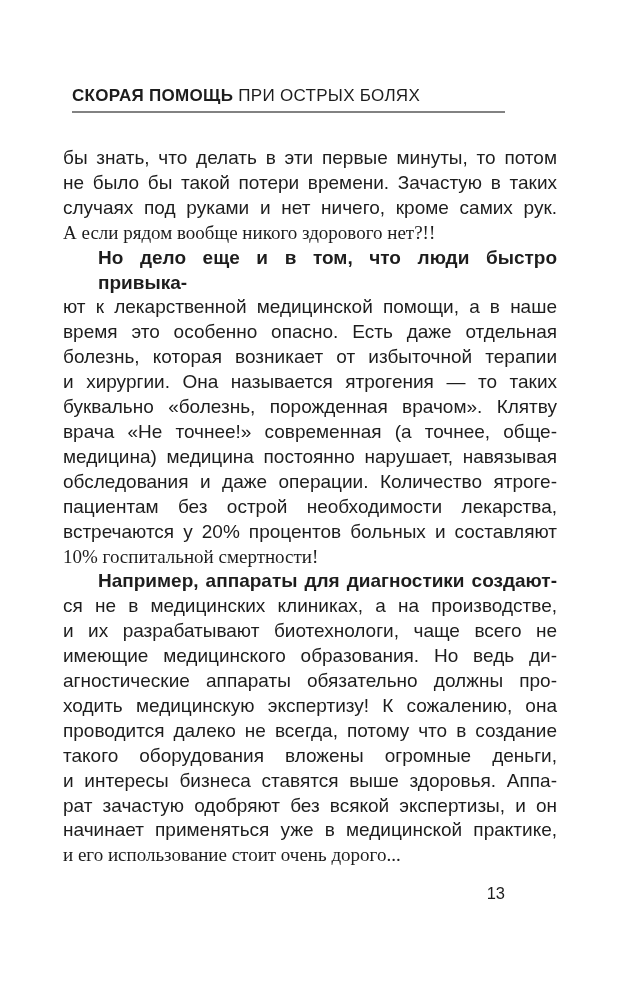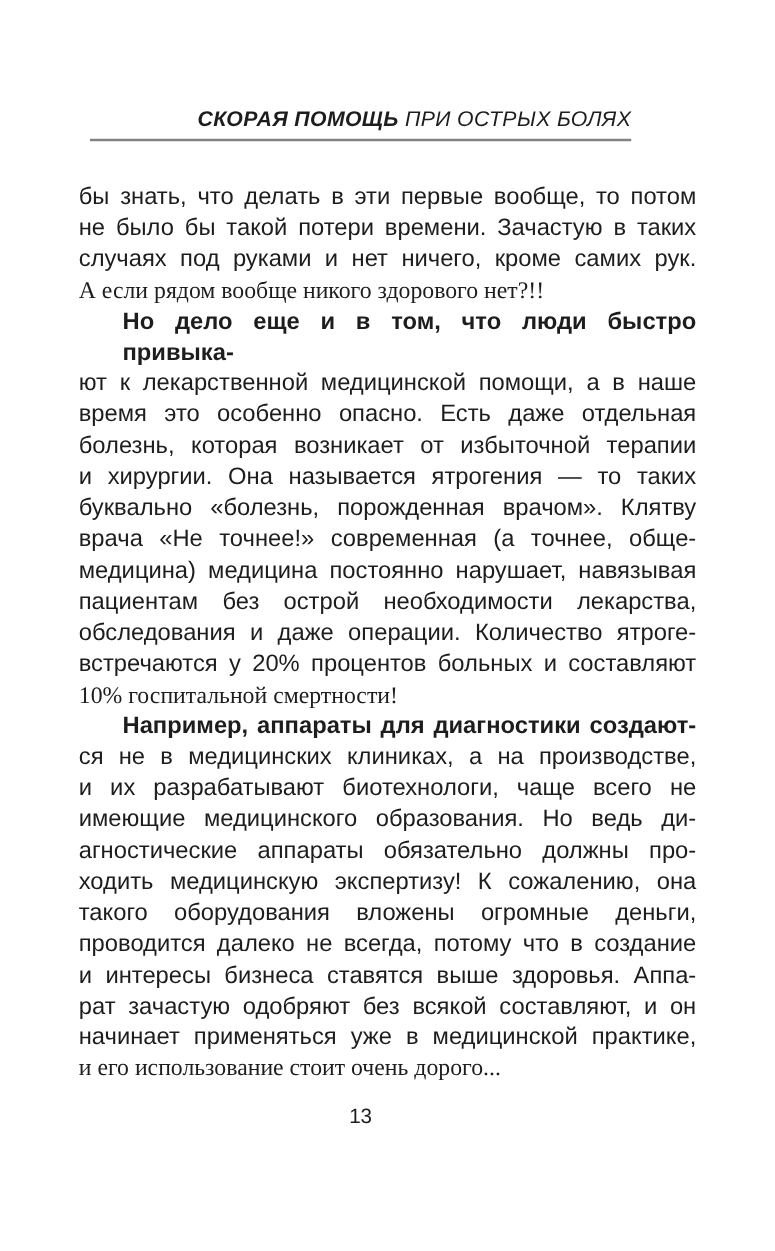--- a/index.html
+++ b/index.html
@@ -18,26 +18,25 @@
   .page {
     position: absolute;
     inset: 0;
     background: var(--bg-color, #ffffff);
   }
   .running-head {
     position: absolute;
     left: 72px;
     width: 433px;
     top: 86px;
-    text-align: right;
+    text-align: left;
     font-size: 17px;
     letter-spacing: 0.3px;
     white-space: nowrap;
     color: var(--text-color, #1d1d1d);
-    font-style: italic;
   }
   .running-head .bold { font-weight: 700; }
   .running-head .regular { font-weight: 400; margin-left: 5px; }
   .head-rule {
     position: absolute;
     left: 72px;
     width: 433px;
     top: 111px;
     height: 2px;
     background: var(--rule-color, #828282);
@@ -56,62 +55,62 @@
     text-align-last: justify;
     white-space: normal;
   }
   .line.para-end { text-align-last: left; font-family: Liberation Serif, serif; }
   .line.indent { padding-left: 35px; font-weight: bold; }
   .page-number {
     position: absolute;
     left: 72px;
     width: 433px;
     top: 884px;
-    text-align: center;
+    text-align: right;
     font-size: 16.5px;
     color: var(--text-color, #1d1d1d);
   }
 </style>
 </head>
 <body>
 
 <div class="page">
 
   <div class="running-head">
     <span class="bold">СКОРАЯ ПОМОЩЬ</span><span class="regular">ПРИ ОСТРЫХ БОЛЯХ</span>
   </div>
 
   <div class="head-rule"></div>
 
   <div class="body-text">
-      <div class="line">бы знать, что делать в эти первые вообще, то потом</div>
+      <div class="line">бы знать, что делать в эти первые минуты, то потом</div>
       <div class="line">не было бы такой потери времени. Зачастую в таких</div>
       <div class="line">случаях под руками и нет ничего, кроме самих рук.</div>
       <div class="line para-end">А если рядом вообще никого здорового нет?!!</div>
       <div class="line indent">Но дело еще и в том, что люди быстро привыка-</div>
       <div class="line">ют к лекарственной медицинской помощи, а в наше</div>
       <div class="line">время это особенно опасно. Есть даже отдельная</div>
       <div class="line">болезнь, которая возникает от избыточной терапии</div>
       <div class="line">и хирургии. Она называется ятрогения — то таких</div>
       <div class="line">буквально «болезнь, порожденная врачом». Клятву</div>
       <div class="line">врача «Не точнее!» современная (а точнее, обще-</div>
       <div class="line">медицина) медицина постоянно нарушает, навязывая</div>
+      <div class="line">обследования и даже операции. Количество ятроге-</div>
       <div class="line">пациентам без острой необходимости лекарства,</div>
-      <div class="line">обследования и даже операции. Количество ятроге-</div>
       <div class="line">встречаются у 20% процентов больных и составляют</div>
       <div class="line para-end">10% госпитальной смертности!</div>
       <div class="line indent">Например, аппараты для диагностики создают-</div>
       <div class="line">ся не в медицинских клиниках, а на производстве,</div>
       <div class="line">и их разрабатывают биотехнологи, чаще всего не</div>
       <div class="line">имеющие медицинского образования. Но ведь ди-</div>
       <div class="line">агностические аппараты обязательно должны про-</div>
       <div class="line">ходить медицинскую экспертизу! К сожалению, она</div>
+      <div class="line">проводится далеко не всегда, потому что в создание</div>
       <div class="line">такого оборудования вложены огромные деньги,</div>
-      <div class="line">проводится далеко не всегда, потому что в создание</div>
       <div class="line">и интересы бизнеса ставятся выше здоровья. Аппа-</div>
-      <div class="line">рат зачастую одобряют без всякой составляют, и он</div>
+      <div class="line">рат зачастую одобряют без всякой экспертизы, и он</div>
       <div class="line">начинает применяться уже в медицинской практике,</div>
       <div class="line para-end">и его использование стоит очень дорого...</div>
     </div>
 
   <div class="page-number">13</div>
 
 </div>
 
 </body></html>

